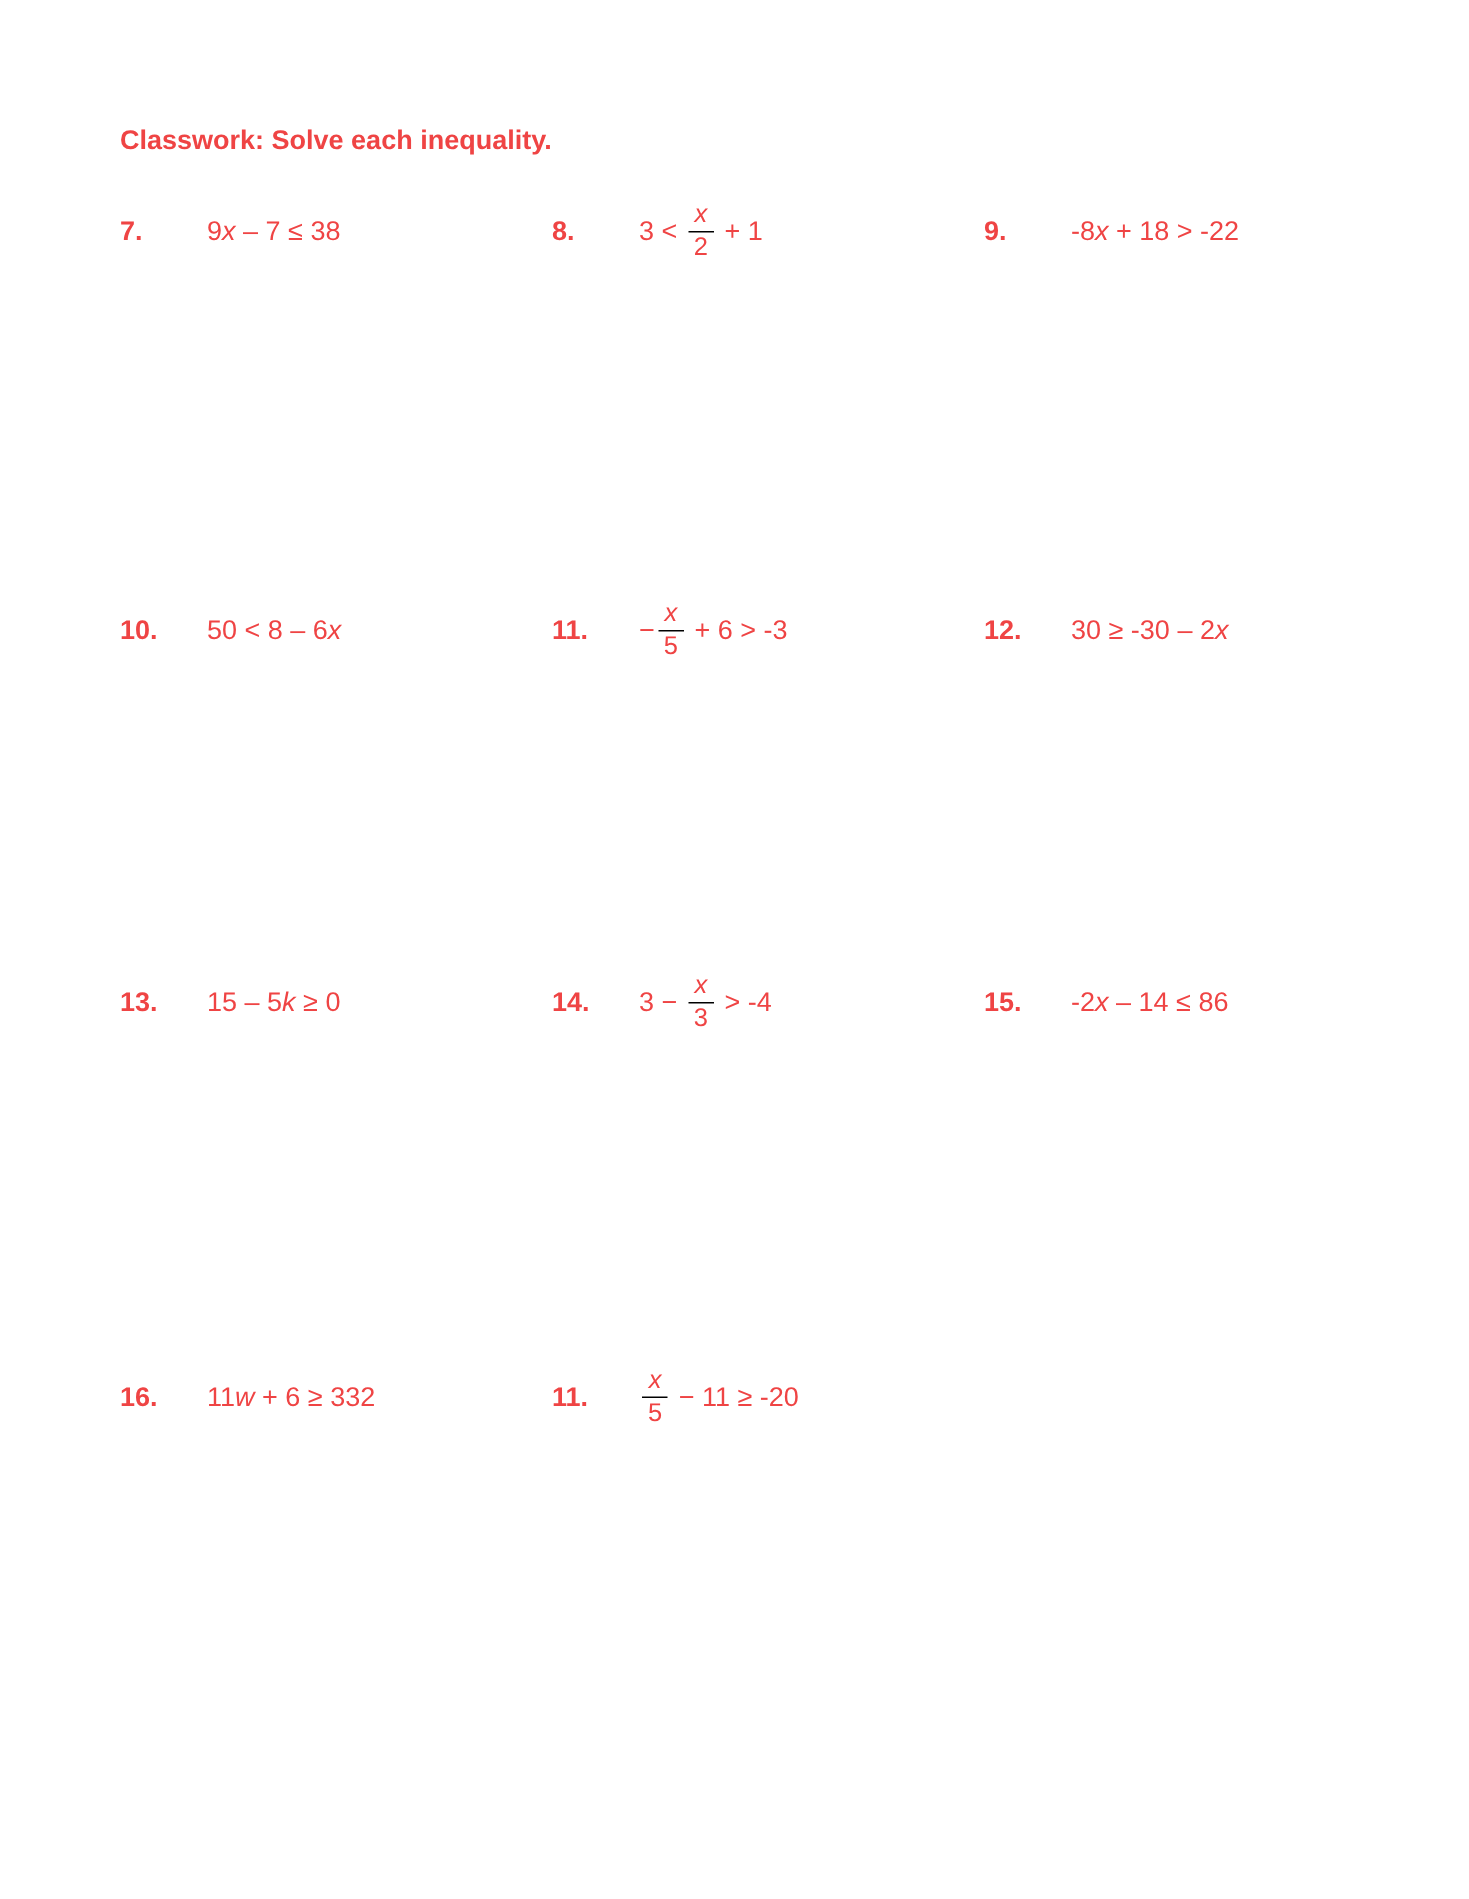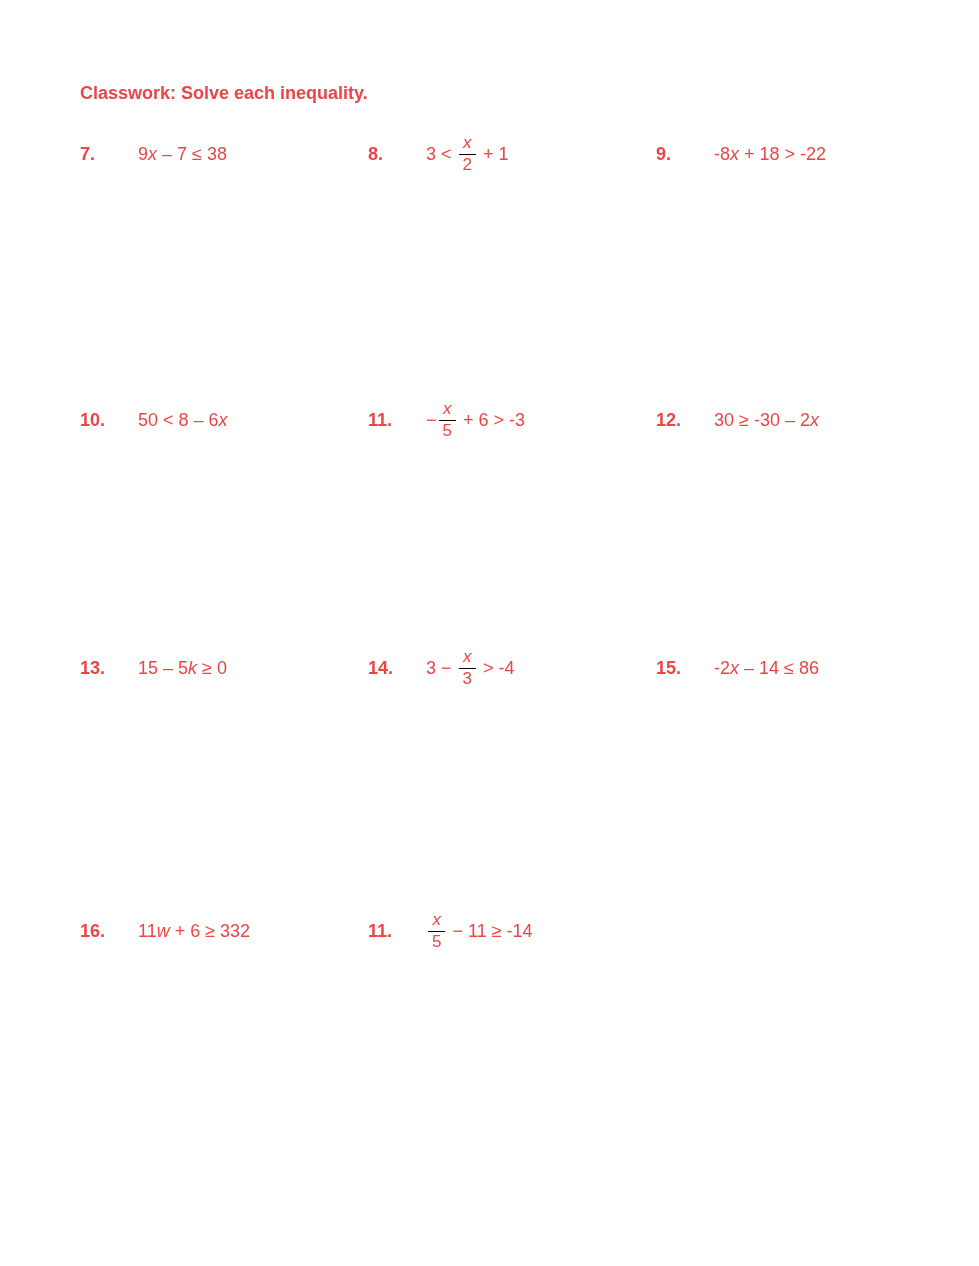--- a/index.html
+++ b/index.html
@@ -115,17 +115,17 @@
           <span class="pexpr"><span class="txt">-2</span><span class="it">x</span><span class="txt"> – 14 ≤ 86</span></span>
         </div>
       </div>
       <div class="prow r3">
         <div class="problem c0">
           <span class="pnum">16.</span>
           <span class="pexpr"><span class="txt">11</span><span class="it">w</span><span class="txt"> + 6 ≥ 332</span></span>
         </div>
         <div class="problem c1">
           <span class="pnum">11.</span>
-          <span class="pexpr"><span class="frac"><span class="num it">x</span><span class="den">5</span></span><span class="txt"> − 11 ≥ -14</span></span>
+          <span class="pexpr"><span class="frac"><span class="num it">x</span><span class="den">5</span></span><span class="txt"> − 11 ≥ -20</span></span>
         </div>
       </div>
     </div>
 </div>
 
 </body></html>

